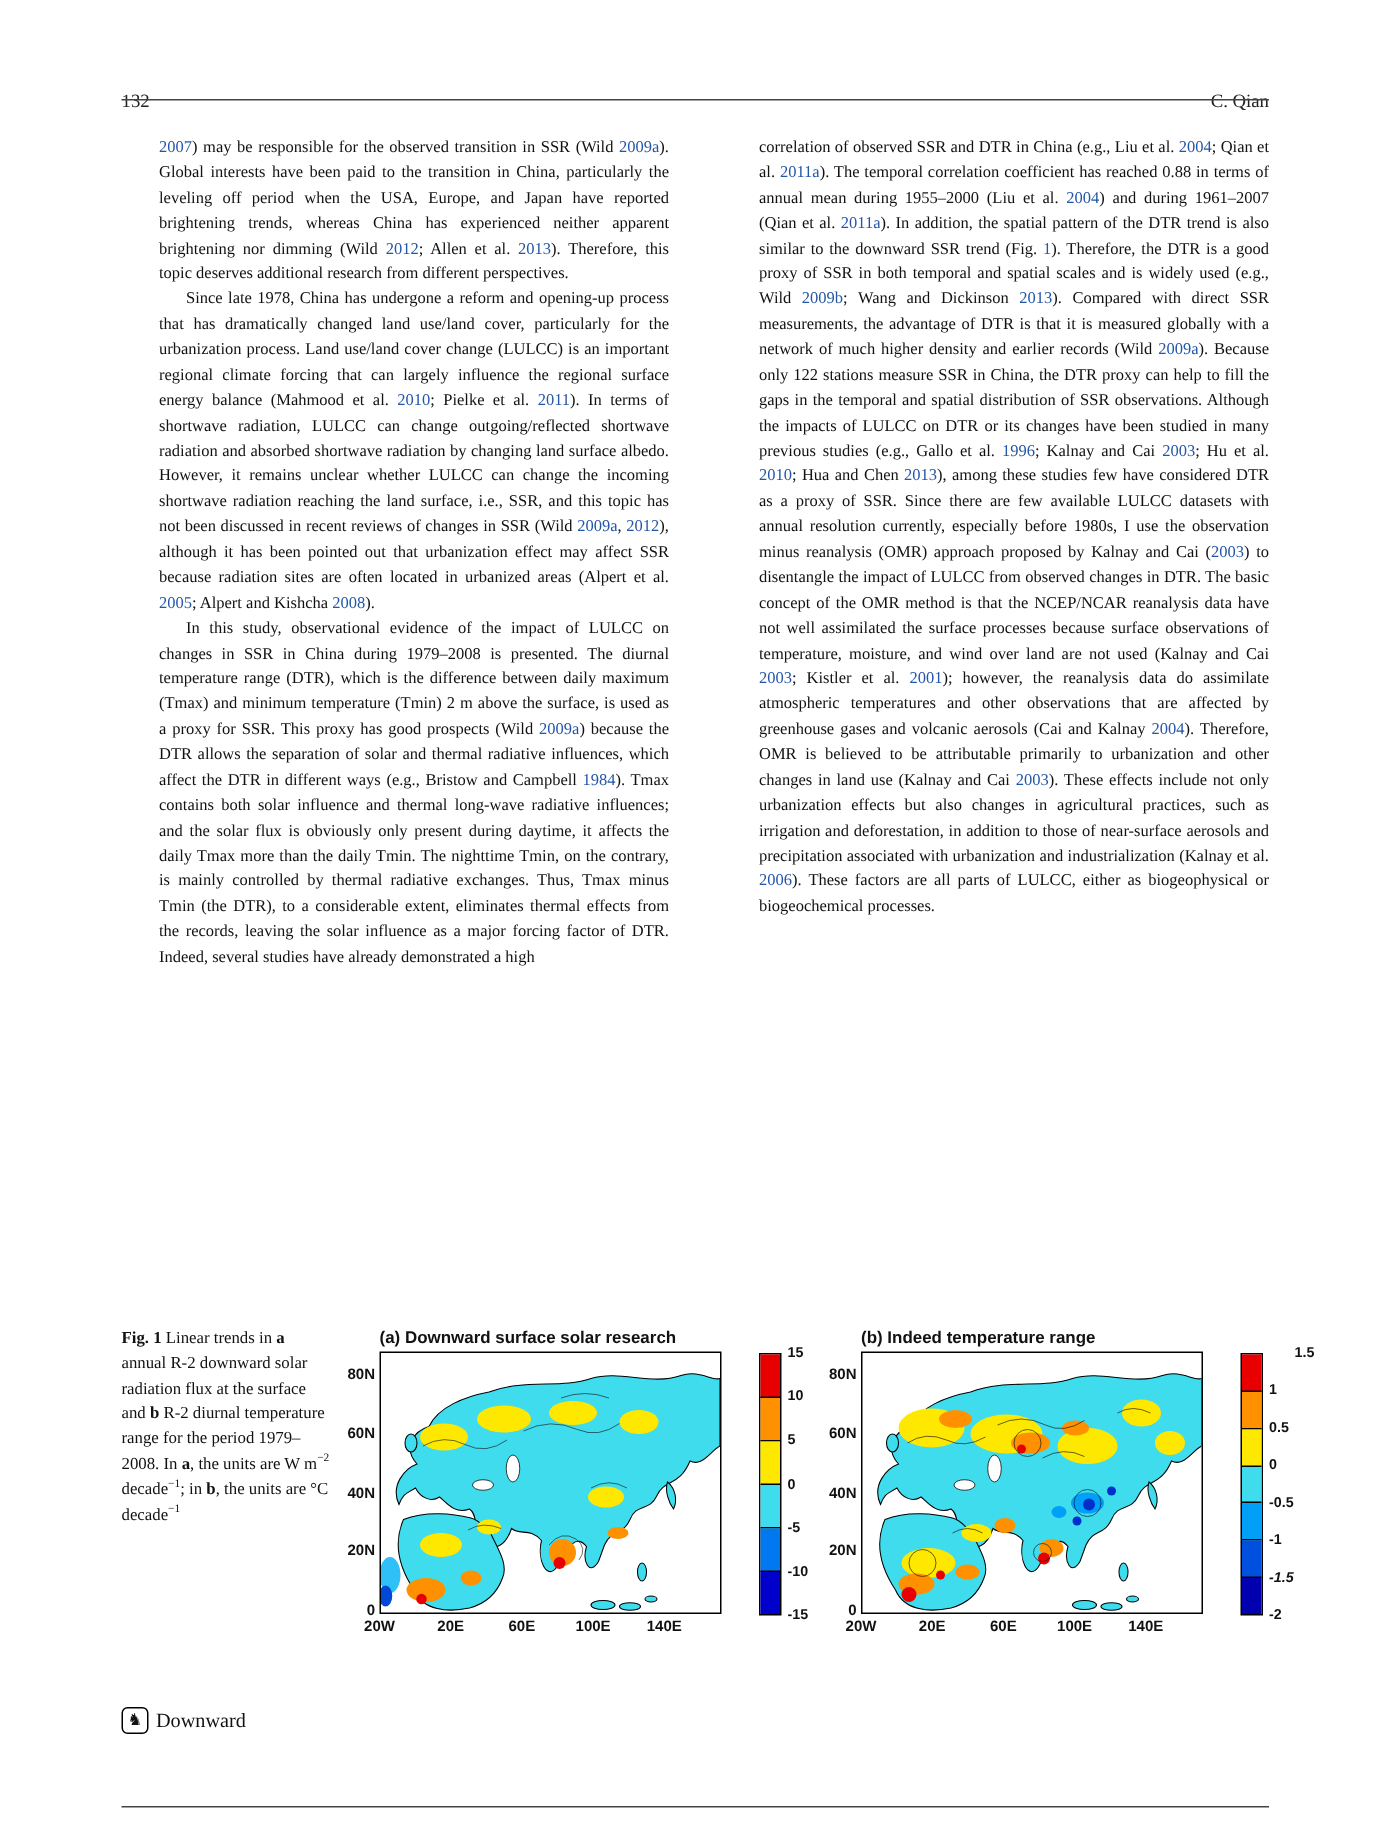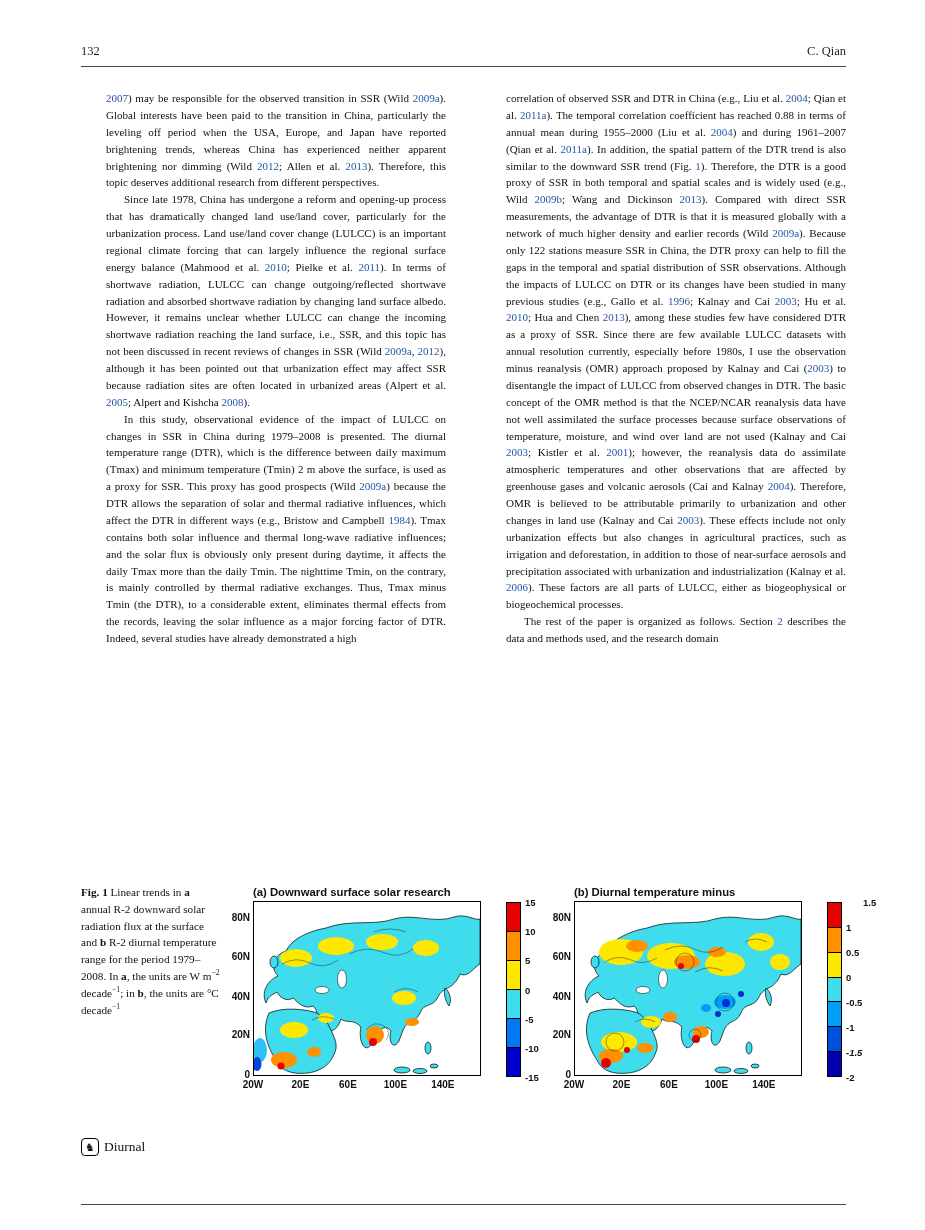--- a/index.html
+++ b/index.html
@@ -1,21 +1,21 @@
 <!DOCTYPE html>
 <html><head>
 <meta charset="utf-8">
 <style>
   html,body{margin:0;padding:0;}
   body{
     width:925px;height:1230px;position:relative;background:#ffffff;
     font-family:"Liberation Serif", serif;color:#111;
   }
   
-  .header{position:absolute;left:81px;right:79px;top:44px;display:flex;
+  .header{position:absolute;left:81px;right:79px;top:60px;display:flex;
     justify-content:space-between;font-size:12.5px;color:#222;}
   .header-rule{position:absolute;left:81px;right:79px;top:66px;border-top:1px solid #444;}
   
   .columns{position:absolute;left:81px;top:90px;width:765px;display:flex;gap:35px;}
   .col{width:365px;text-align:justify;font-size:11px;line-height:1.535;margin-left:25px;}
   .para{margin:0;}
   .para.indent{text-indent:18px;}
   .cite-link{color:#2356a7;}
   sup{font-size:0.68em;line-height:0;}
   .seg-b{font-weight:bold;}
@@ -59,21 +59,20 @@
 <div class="header-rule"></div>
 
 <div class="columns">
   <div class="col">
       <p class="para"><span class="cite-link">2007</span>) may be responsible for the observed transition in SSR (Wild <span class="cite-link">2009a</span>). Global interests have been paid to the transition in China, particularly the leveling off period when the USA, Europe, and Japan have reported brightening trends, whereas China has experienced neither apparent brightening nor dimming (Wild <span class="cite-link">2012</span>; Allen et al. <span class="cite-link">2013</span>). Therefore, this topic deserves additional research from different perspectives.</p>
       <p class="para indent">Since late 1978, China has undergone a reform and opening-up process that has dramatically changed land use/land cover, particularly for the urbanization process. Land use/land cover change (LULCC) is an important regional climate forcing that can largely influence the regional surface energy balance (Mahmood et al. <span class="cite-link">2010</span>; Pielke et al. <span class="cite-link">2011</span>). In terms of shortwave radiation, LULCC can change outgoing/reflected shortwave radiation and absorbed shortwave radiation by changing land surface albedo. However, it remains unclear whether LULCC can change the incoming shortwave radiation reaching the land surface, i.e., SSR, and this topic has not been discussed in recent reviews of changes in SSR (Wild <span class="cite-link">2009a</span>, <span class="cite-link">2012</span>), although it has been pointed out that urbanization effect may affect SSR because radiation sites are often located in urbanized areas (Alpert et al. <span class="cite-link">2005</span>; Alpert and Kishcha <span class="cite-link">2008</span>).</p>
       <p class="para indent">In this study, observational evidence of the impact of LULCC on changes in SSR in China during 1979–2008 is presented. The diurnal temperature range (DTR), which is the difference between daily maximum (Tmax) and minimum temperature (Tmin) 2 m above the surface, is used as a proxy for SSR. This proxy has good prospects (Wild <span class="cite-link">2009a</span>) because the DTR allows the separation of solar and thermal radiative influences, which affect the DTR in different ways (e.g., Bristow and Campbell <span class="cite-link">1984</span>). Tmax contains both solar influence and thermal long-wave radiative influences; and the solar flux is obviously only present during daytime, it affects the daily Tmax more than the daily Tmin. The nighttime Tmin, on the contrary, is mainly controlled by thermal radiative exchanges. Thus, Tmax minus Tmin (the DTR), to a considerable extent, eliminates thermal effects from the records, leaving the solar influence as a major forcing factor of DTR. Indeed, several studies have already demonstrated a high</p>
     </div>
   <div class="col">
       <p class="para">correlation of observed SSR and DTR in China (e.g., Liu et al. <span class="cite-link">2004</span>; Qian et al. <span class="cite-link">2011a</span>). The temporal correlation coefficient has reached 0.88 in terms of annual mean during 1955–2000 (Liu et al. <span class="cite-link">2004</span>) and during 1961–2007 (Qian et al. <span class="cite-link">2011a</span>). In addition, the spatial pattern of the DTR trend is also similar to the downward SSR trend (Fig. <span class="cite-link">1</span>). Therefore, the DTR is a good proxy of SSR in both temporal and spatial scales and is widely used (e.g., Wild <span class="cite-link">2009b</span>; Wang and Dickinson <span class="cite-link">2013</span>). Compared with direct SSR measurements, the advantage of DTR is that it is measured globally with a network of much higher density and earlier records (Wild <span class="cite-link">2009a</span>). Because only 122 stations measure SSR in China, the DTR proxy can help to fill the gaps in the temporal and spatial distribution of SSR observations. Although the impacts of LULCC on DTR or its changes have been studied in many previous studies (e.g., Gallo et al. <span class="cite-link">1996</span>; Kalnay and Cai <span class="cite-link">2003</span>; Hu et al. <span class="cite-link">2010</span>; Hua and Chen <span class="cite-link">2013</span>), among these studies few have considered DTR as a proxy of SSR. Since there are few available LULCC datasets with annual resolution currently, especially before 1980s, I use the observation minus reanalysis (OMR) approach proposed by Kalnay and Cai (<span class="cite-link">2003</span>) to disentangle the impact of LULCC from observed changes in DTR. The basic concept of the OMR method is that the NCEP/NCAR reanalysis data have not well assimilated the surface processes because surface observations of temperature, moisture, and wind over land are not used (Kalnay and Cai <span class="cite-link">2003</span>; Kistler et al. <span class="cite-link">2001</span>); however, the reanalysis data do assimilate atmospheric temperatures and other observations that are affected by greenhouse gases and volcanic aerosols (Cai and Kalnay <span class="cite-link">2004</span>). Therefore, OMR is believed to be attributable primarily to urbanization and other changes in land use (Kalnay and Cai <span class="cite-link">2003</span>). These effects include not only urbanization effects but also changes in agricultural practices, such as irrigation and deforestation, in addition to those of near-surface aerosols and precipitation associated with urbanization and industrialization (Kalnay et al. <span class="cite-link">2006</span>). These factors are all parts of LULCC, either as biogeophysical or biogeochemical processes.</p>
-      <p class="para indent">The rest of the paper is organized as follows. Section <span class="cite-link">2</span> describes the data and methods used, and the research domain</p>
     </div>
 </div>
 
 <div class="figure-row">
   <div class="fig-caption"><span class="seg-b">Fig. 1</span>  Linear trends in <span class="seg-b">a</span> annual R-2 downward solar radiation flux at the surface and <span class="seg-b">b</span> R-2 diurnal temperature range for the period 1979–2008. In <span class="seg-b">a</span>, the units are W m<sup>−2</sup> decade<sup>−1</sup>; in <span class="seg-b">b</span>, the units are °C decade<sup>−1</sup></div>
 
   <div class="panel">
     <div class="panel-title">(a) Downward surface solar research</div>
     <div class="panel-body">
       <div class="yaxis">
@@ -147,21 +146,21 @@
     <div class="xaxis">
         <span class="xtick" style="left: 0%;">20W</span>
         <span class="xtick" style="left: 21%;">20E</span>
         <span class="xtick" style="left: 42%;">60E</span>
         <span class="xtick" style="left: 63%;">100E</span>
         <span class="xtick" style="left: 84%;">140E</span>
       </div>
   </div>
 
   <div class="panel">
-    <div class="panel-title">(b) Diurnal temperature minus</div>
+    <div class="panel-title">(b) Indeed temperature range</div>
     <div class="panel-body">
       <div class="yaxis">
           <span class="ytick" style="top: 9%;">80N</span>
           <span class="ytick" style="top: 32%;">60N</span>
           <span class="ytick" style="top: 55%;">40N</span>
           <span class="ytick" style="top: 77%;">20N</span>
           <span class="ytick" style="top: 100%;">0</span>
         </div>
       <div class="plot">
         <svg viewBox="0 0 226 173" preserveAspectRatio="none">
@@ -242,15 +241,15 @@
         <span class="xtick" style="left: 21%;">20E</span>
         <span class="xtick" style="left: 42%;">60E</span>
         <span class="xtick" style="left: 63%;">100E</span>
         <span class="xtick" style="left: 84%;">140E</span>
       </div>
   </div>
 </div>
 
 <div class="springer">
   <span class="springer-mark">♞</span>
-  <span class="springer-word">Diurnal</span>
+  <span class="springer-word">Downward</span>
 </div>
 <div class="bottom-rule"></div>
 
 </body></html>

